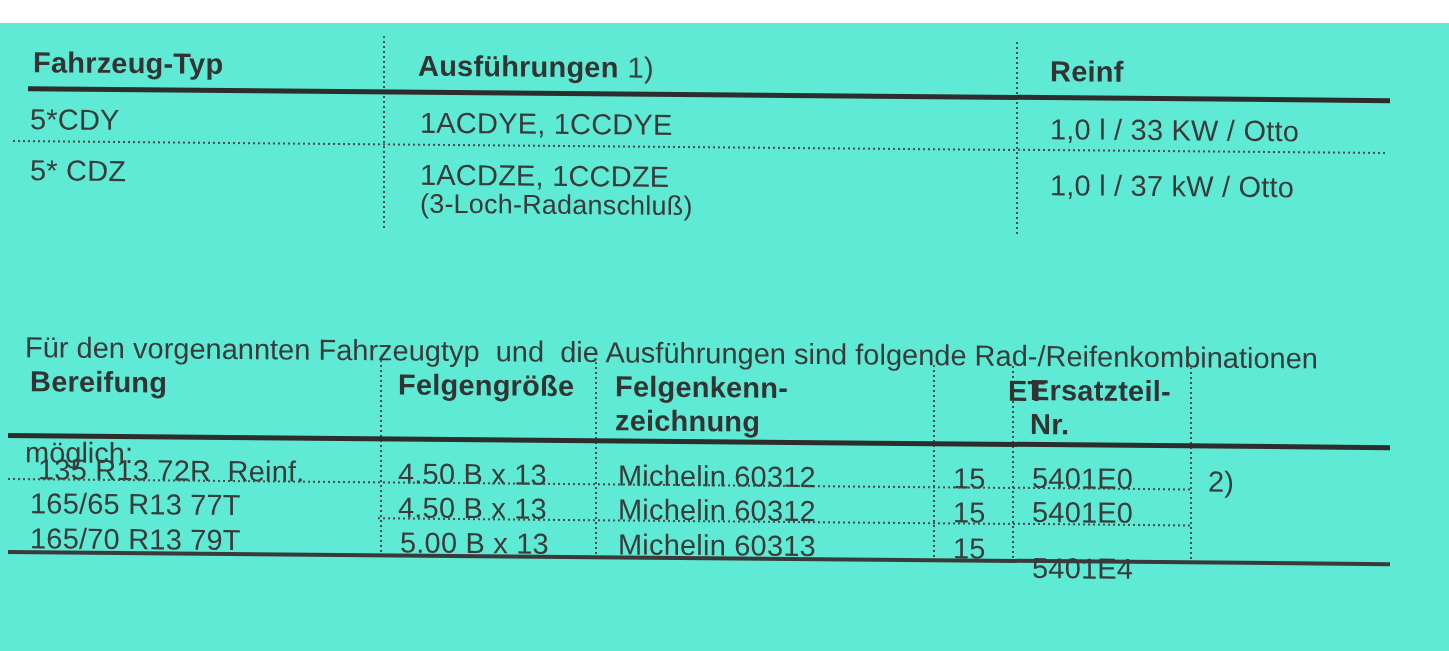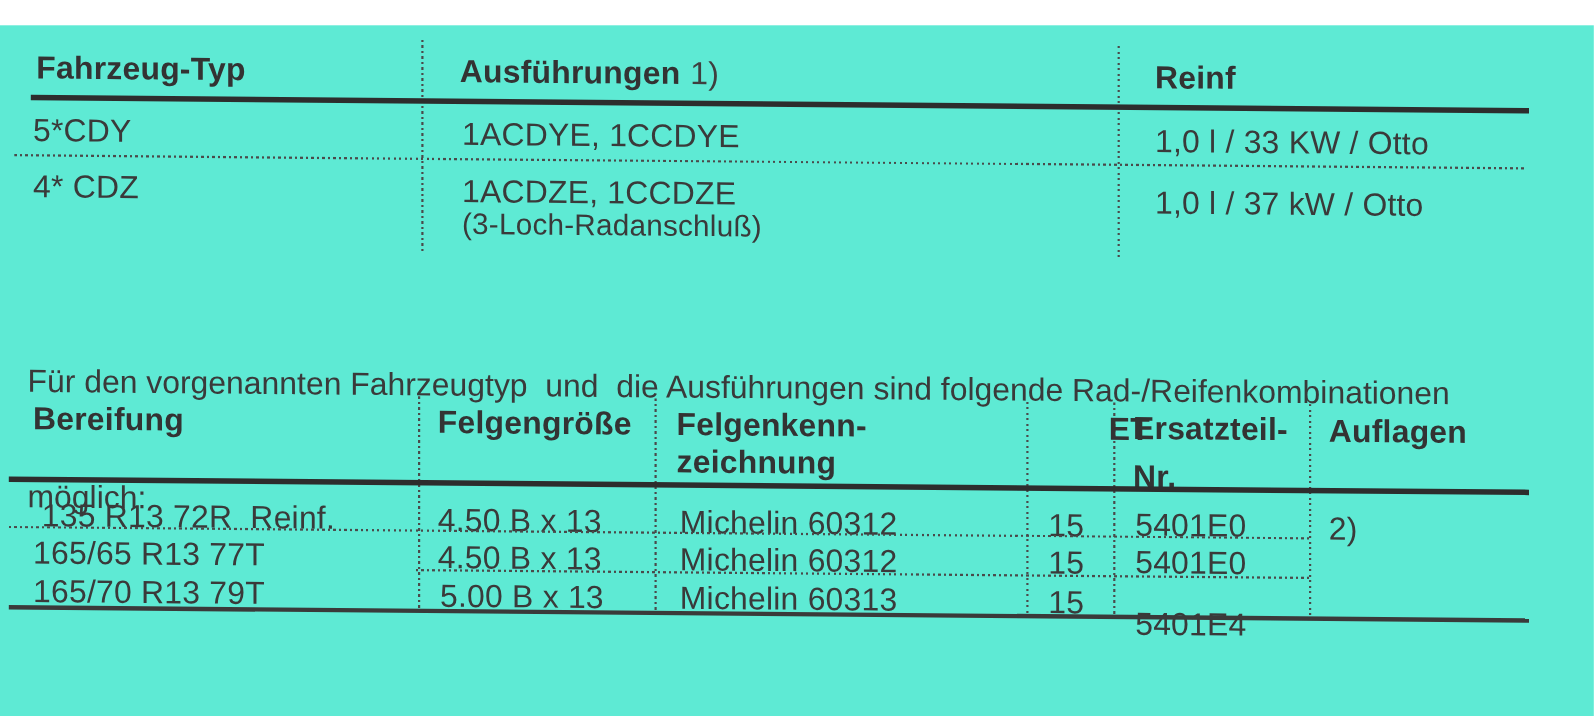--- a/index.html
+++ b/index.html
@@ -61,21 +61,21 @@
       <div class="t b" style="left:1050px; top:24px;">Reinf</div>
 
       <div class="hline" style="left:28px; top:63px; width:1362px; height:5px;"></div>
 
       <div class="t" style="left:30px; top:81px;">5*CDY</div>
       <div class="t" style="left:420px; top:81px;">1ACDYE, 1CCDYE</div>
       <div class="t" style="left:1050px; top:82px;">1,0 l / 33 KW / Otto</div>
 
       <div class="dotline" style="left:13px; top:117px; width:1375px;"></div>
 
-      <div class="t" style="left:30px; top:132px;">4* CDZ</div>
+      <div class="t" style="left:30px; top:132px;">5* CDZ</div>
       <div class="t" style="left:420px; top:133px;">1ACDZE, 1CCDZE</div>
       <div class="t small" style="left:420px; top:163px;">(3-Loch-Radanschluß)</div>
       <div class="t" style="left:1050px; top:138px;">1,0 l / 37 kW / Otto</div>
     </section>
 
     <div class="para" style="left:25px; top:237px;">
       <div>Für den vorgenannten Fahrzeugtyp  und  die Ausführungen sind folgende Rad-/Reifenkombinationen</div>
       <div>möglich:</div>
     </div>
 
@@ -86,22 +86,21 @@
       <div class="vdot" style="left:933px; top:334px; height:193px;"></div>
       <div class="vdot" style="left:1012px; top:334px; height:193px;"></div>
       <div class="vdot" style="left:1190px; top:334px; height:193px;"></div>
 
       <div class="t b" style="left:30px; top:343px;">Bereifung</div>
       <div class="t b" style="left:398px; top:343px;">Felgengröße</div>
       <div class="t b" style="left:615px; top:343px;">Felgenkenn-</div>
       <div class="t b" style="left:615px; top:377px;">zeichnung</div>
       <div class="t b" style="left:1008px; top:344px;">ET</div>
       <div class="t b" style="left:1030px; top:343px;">Ersatzteil-</div>
-      <div class="t b" style="left:1030px; top:387px;">Nr.</div>
-      <div class="t b" style="left:1208px; top:344px;">Auflagen</div>
+      <div class="t b" style="left:1030px; top:377px;">Nr.</div>
 
       <div class="hline" style="left:8px; top:410px; width:1382px; height:5px;"></div>
 
       <div class="t" style="left:38px; top:431px;">135 R13 72R  Reinf.</div>
       <div class="t" style="left:398px; top:432px;">4.50 B x 13</div>
       <div class="t" style="left:618px; top:432px;">Michelin 60312</div>
       <div class="t" style="left:953px; top:432px;">15</div>
       <div class="t" style="left:1032px; top:431px;">5401E0</div>
       <div class="t" style="left:1208px; top:433px;">2)</div>
 

